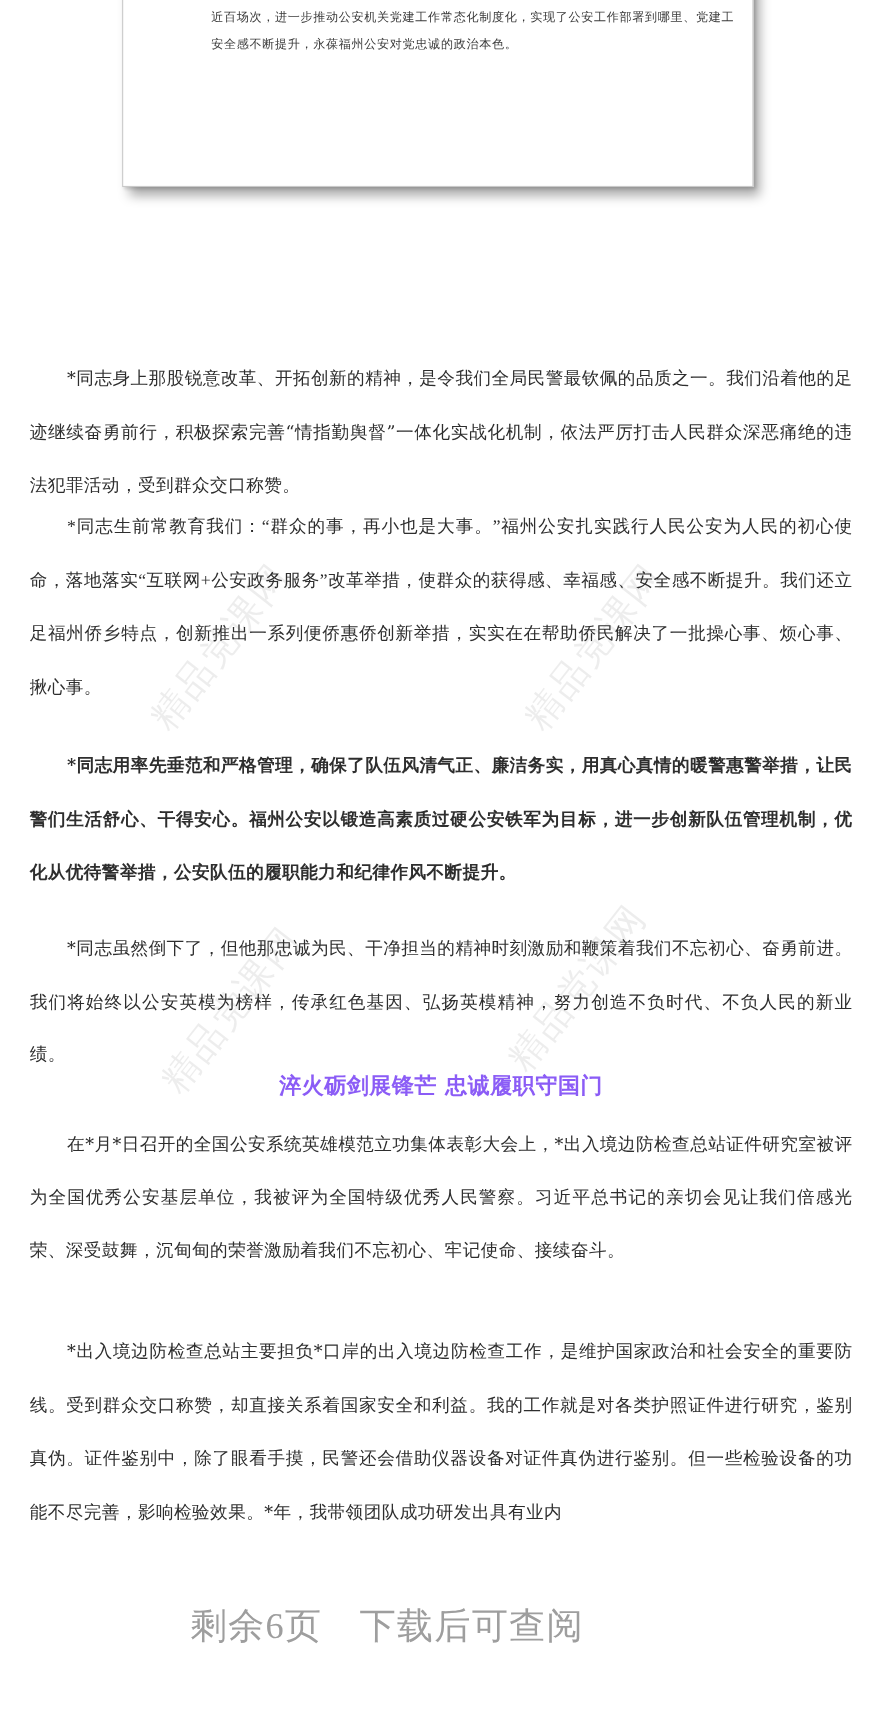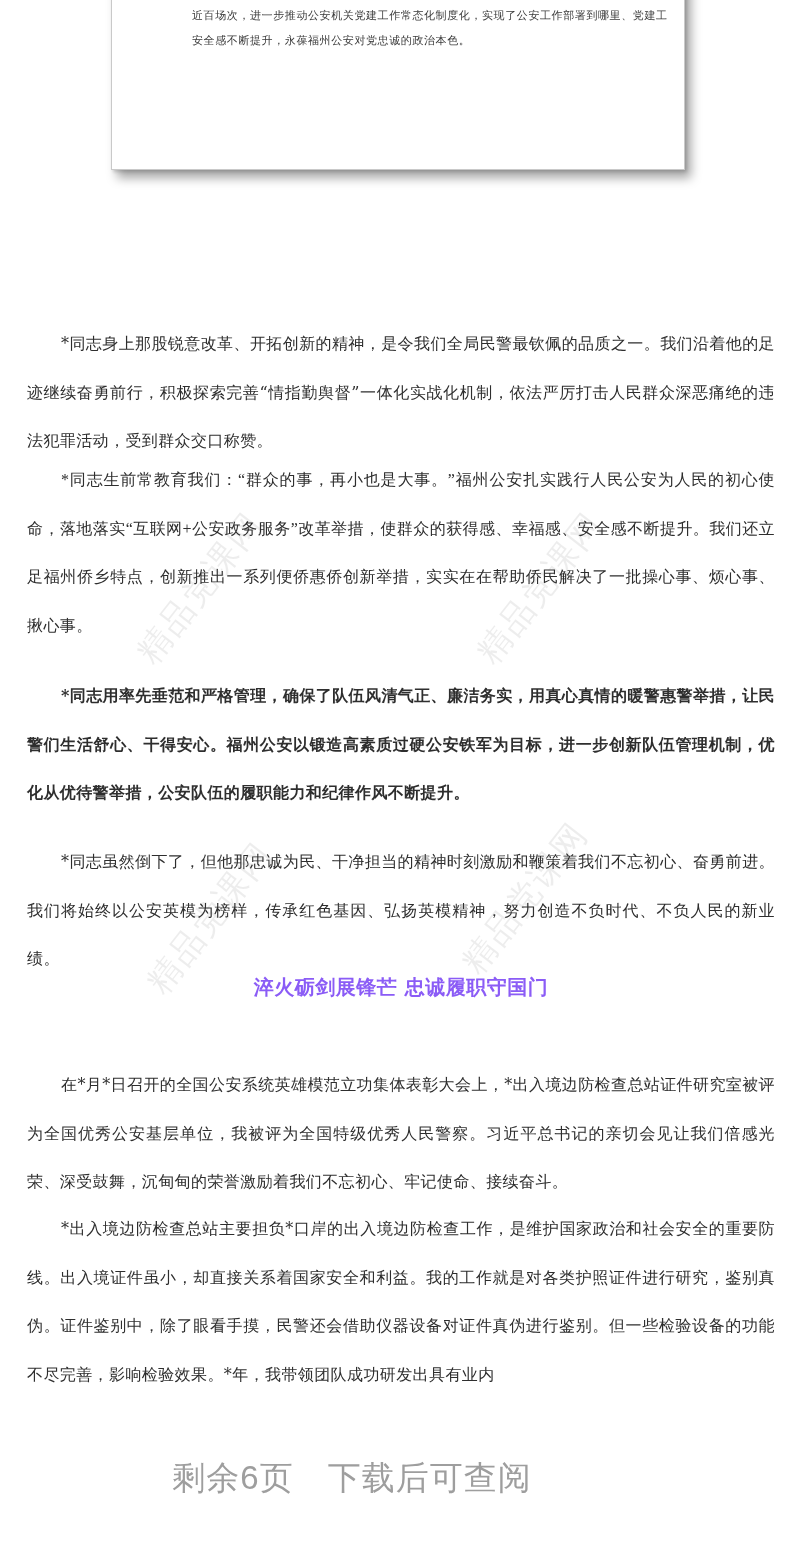--- a/index.html
+++ b/index.html
@@ -68,21 +68,21 @@
       position: absolute;
       left: 0;
       width: 748px;
       top: 974px;
       text-align: center;
       font-size: 20px;
       font-weight: bold;
       color: #8b5cf6;
       letter-spacing: 0.5px;
     }
-    .p5 { top: 1061px; }
+    .p5 { top: 1016px; }
     .p6 { top: 1205px; }
 
     
     .watermark {
       position: absolute;
       font-family: "DejaVu Sans", "Liberation Sans", sans-serif;
       font-size: 34px;
       color: rgba(0,0,0,0.07);
       transform: rotate(-52deg);
       transform-origin: center center;
@@ -95,21 +95,21 @@
     .wm4 { left: 120px; top: 895px; }
     .wm5 { left: 435px; top: 875px; }
 
     
     .more-banner {
       position: absolute;
       left: 0;
       width: 704px;
       top: 1456px;
       text-align: center;
-      font-family: Liberation Sans, sans-serif;
+      font-family: Liberation Serif, serif;
       font-size: 33px;
       color: #9e9e9e;
       letter-spacing: 1px;
     }
     .more-banner .gap { display: inline-block; width: 34px; }
   </style>
 </head>
 <body>
 
 <div class="preview-card">
@@ -124,18 +124,18 @@
 
 <div class="doc">
   <div class="para p1"><span class="indent"></span><span>*同志身上那股锐意改革、开拓创新的精神，是令我们全局民警最钦佩的品质之一。我们沿着他的足迹继续奋勇前行，积极探索完善“情指勤舆督”一体化实战化机制，依法严厉打击人民群众深恶痛绝的违法犯罪活动，受到群众交口称赞。</span></div>
   <div class="para p2"><span class="indent"></span><span>*同志生前常教育我们：“群众的事，再小也是大事。”福州公安扎实践行人民公安为人民的初心使命，落地落实“互联网+公安政务服务”改革举措，使群众的获得感、幸福感、安全感不断提升。我们还立足福州侨乡特点，创新推出一系列便侨惠侨创新举措，实实在在帮助侨民解决了一批操心事、烦心事、揪心事。</span></div>
   <div class="para p3"><span class="indent"></span><span>*同志用率先垂范和严格管理，确保了队伍风清气正、廉洁务实，用真心真情的暖警惠警举措，让民警们生活舒心、干得安心。福州公安以锻造高素质过硬公安铁军为目标，进一步创新队伍管理机制，优化从优待警举措，公安队伍的履职能力和纪律作风不断提升。</span></div>
   <div class="para p4"><span class="indent"></span><span>*同志虽然倒下了，但他那忠诚为民、干净担当的精神时刻激励和鞭策着我们不忘初心、奋勇前进。我们将始终以公安英模为榜样，传承红色基因、弘扬英模精神，努力创造不负时代、不负人民的新业绩。</span></div>
 
   <div class="section-title">淬火砺剑展锋芒 忠诚履职守国门</div>
 
   <div class="para p5"><span class="indent"></span><span>在*月*日召开的全国公安系统英雄模范立功集体表彰大会上，*出入境边防检查总站证件研究室被评为全国优秀公安基层单位，我被评为全国特级优秀人民警察。习近平总书记的亲切会见让我们倍感光荣、深受鼓舞，沉甸甸的荣誉激励着我们不忘初心、牢记使命、接续奋斗。</span></div>
-  <div class="para p6"><span class="indent"></span><span>*出入境边防检查总站主要担负*口岸的出入境边防检查工作，是维护国家政治和社会安全的重要防线。出入境证件虽小，却直接关系着国家安全和利益。我的工作就是对各类护照证件进行研究，鉴别真伪。证件鉴别中，除了眼看手摸，民警还会借助仪器设备对证件真伪进行鉴别。但一些检验设备的功能不尽完善，影响检验效果。*年，我带领团队成功研发出具有业内</span></div>
+  <div class="para p6"><span class="indent"></span><span>*出入境边防检查总站主要担负*口岸的出入境边防检查工作，是维护国家政治和社会安全的重要防线。受到群众交口称赞，却直接关系着国家安全和利益。我的工作就是对各类护照证件进行研究，鉴别真伪。证件鉴别中，除了眼看手摸，民警还会借助仪器设备对证件真伪进行鉴别。但一些检验设备的功能不尽完善，影响检验效果。*年，我带领团队成功研发出具有业内</span></div>
 </div>
 
 <div class="more-banner">
   <span>剩余6页</span><span class="gap"></span><span>下载后可查阅</span>
 </div>
 
 </body></html>

